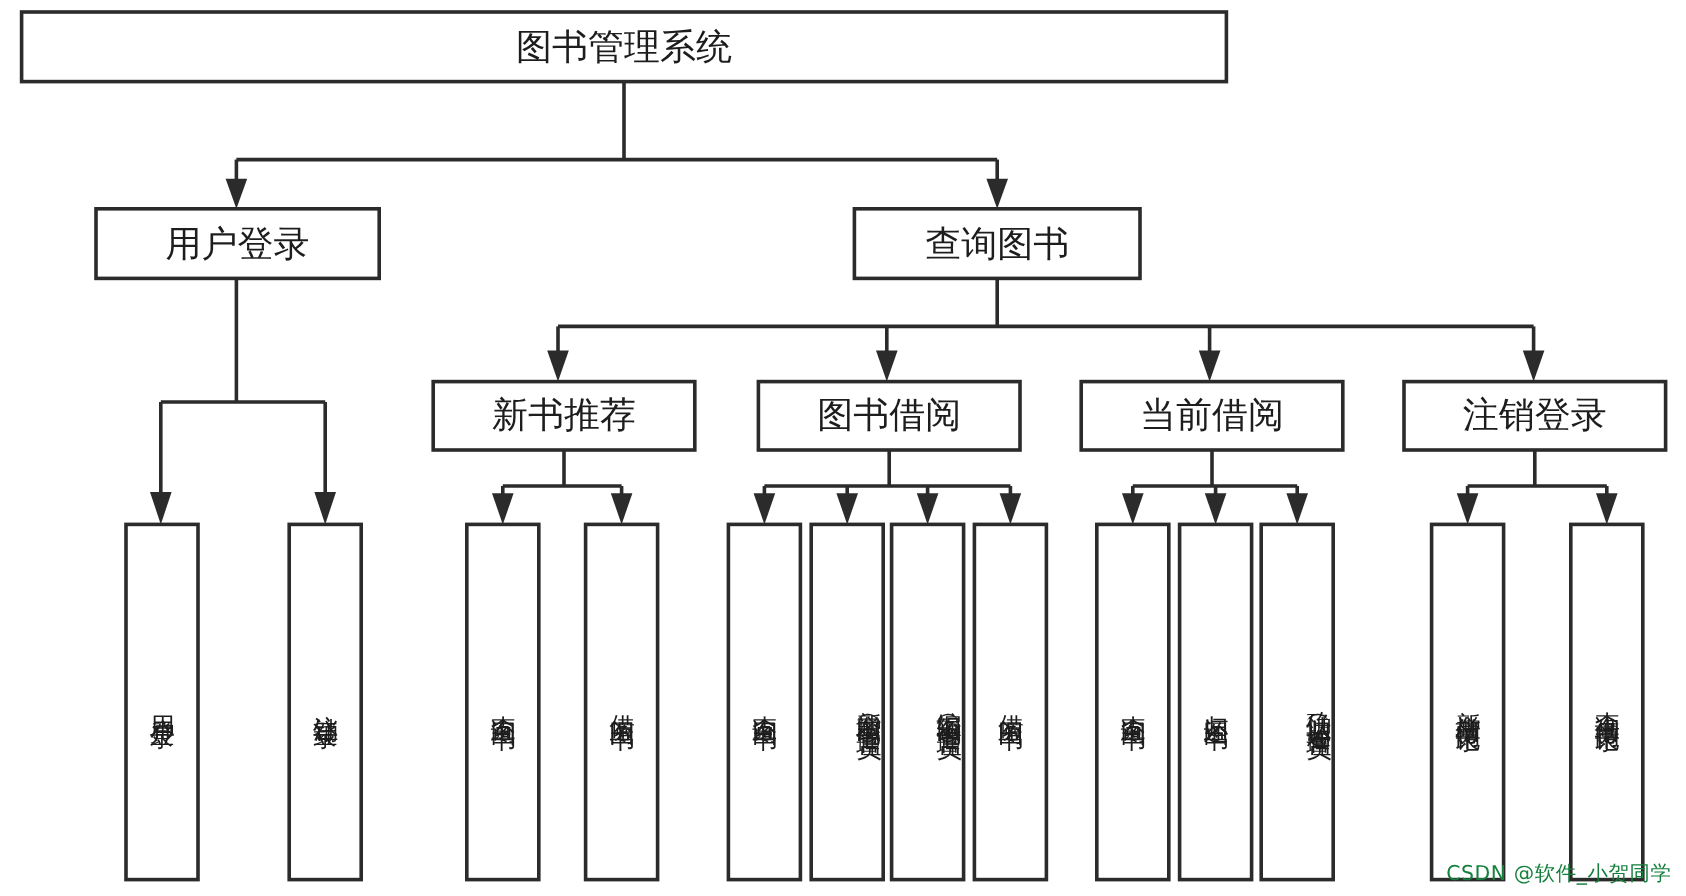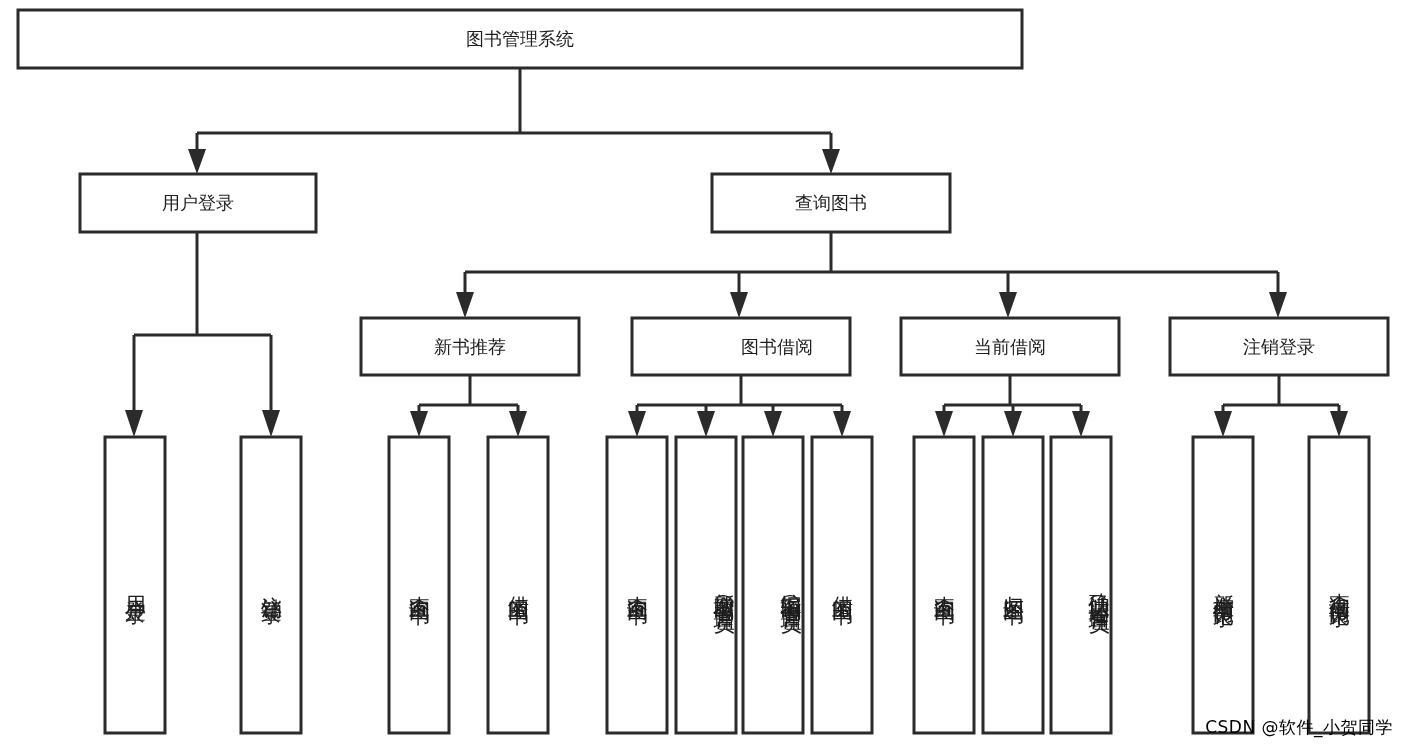--- a/index.html
+++ b/index.html
@@ -57,32 +57,32 @@
     color: #1d1d1d;
     white-space: nowrap;
     pointer-events: none;
   }
   .hlabel-wrap {
     position: absolute;
     display: flex;
     align-items: center;
     justify-content: center;
     font-family: Liberation Serif, serif;
-    font-size: 18px;
+    font-size: 30px;
     color: #1d1d1d;
     white-space: nowrap;
     pointer-events: none;
   }
   #watermark {
     position: absolute;
     right: 12px;
     bottom: 8px;
     font-family: "DejaVu Sans", "Liberation Sans", sans-serif;
     font-size: 17px;
-    color: #000000;
+    color: #15803d;
     letter-spacing: 0.5px;
     white-space: nowrap;
     pointer-events: none;
   }
 </style>
 </head>
 <body>
 
 <div id="diagram-root">
 
@@ -184,21 +184,21 @@
       <rect class="node-rect" x="1309" y="437" width="60" height="296"></rect>
     </g>
   </svg>
 
   <div class="hlabel-wrap" style="left:18px; top:10px; width:1004px; height:58px;">图书管理系统</div>
 
   <div class="hlabel-wrap" style="left:80px; top:174px; width:236px; height:58px;">用户登录</div>
   <div class="hlabel-wrap" style="left:712px; top:174px; width:238px; height:58px;">查询图书</div>
 
   <div class="hlabel-wrap" style="left:361px; top:318px; width:218px; height:57px;">新书推荐</div>
-  <div class="hlabel-wrap" style="left:632px; top:318px; width:218px; height:57px;margin-left:36px;">图书借阅</div>
+  <div class="hlabel-wrap" style="left:632px; top:318px; width:218px; height:57px;">图书借阅</div>
   <div class="hlabel-wrap" style="left:901px; top:318px; width:218px; height:57px;">当前借阅</div>
   <div class="hlabel-wrap" style="left:1170px; top:318px; width:218px; height:57px;">注销登录</div>
 
   <div class="vlabel-wrap" style="left:105px; top:437px; width:60px; height:296px;">用户登录</div>
   <div class="vlabel-wrap" style="left:241px; top:437px; width:60px; height:296px;">注销登录</div>
 
   <div class="vlabel-wrap" style="left:389px; top:437px; width:60px; height:296px;">查询图书</div>
   <div class="vlabel-wrap" style="left:488px; top:437px; width:60px; height:296px;">借阅图书</div>
 
   <div class="vlabel-wrap" style="left:607px; top:437px; width:60px; height:296px;">查询图书</div>

